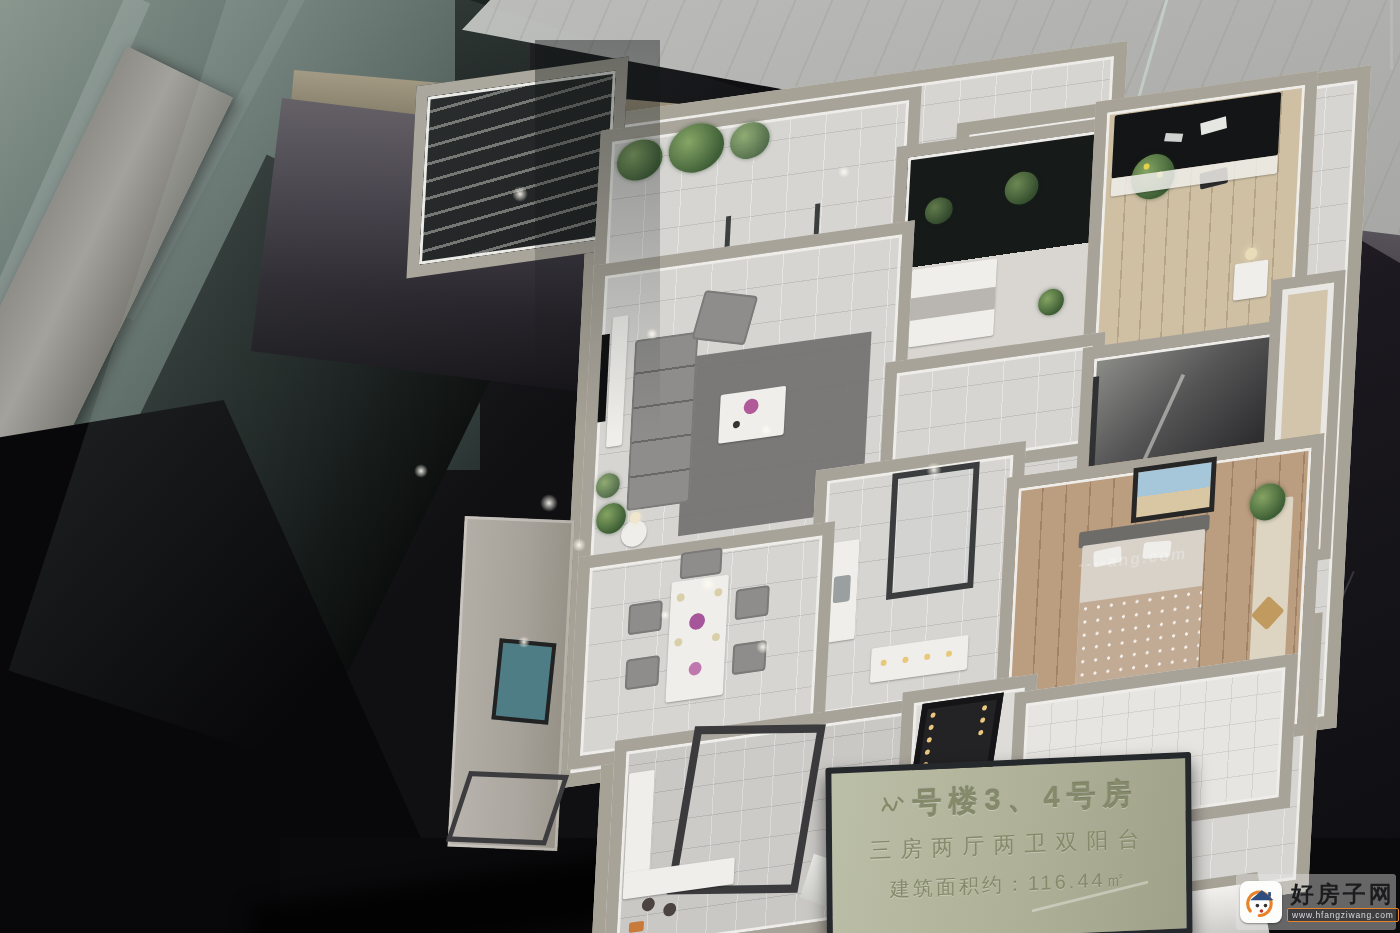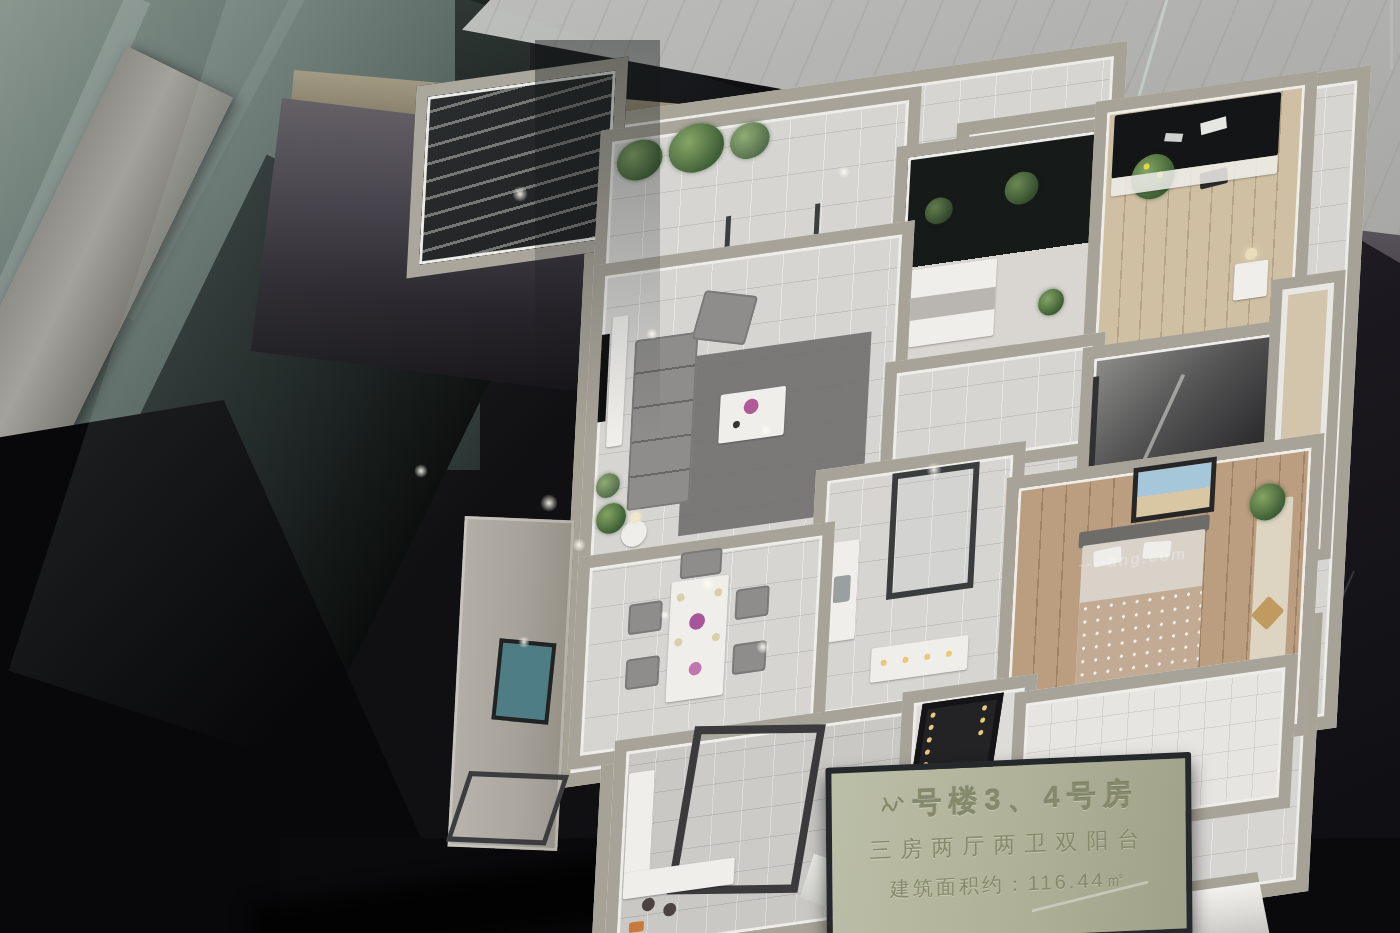--- a/index.html
+++ b/index.html
@@ -260,14 +260,30 @@
   <div class="abs paper-sliver"></div>
   <div class="abs plaque">
     <div class="l1"><span class="scratch-mark"><svg width="34" height="24" viewBox="0 0 34 24">
             <path d="M4 18 q4 -10 8 -2 q3 6 6 -6 M20 6 l4 4 M6 6 l3 7" stroke="#848969" stroke-width="2.2" fill="none" stroke-linecap="round"></path>
           </svg></span><span>号楼3、4号房</span></div>
     <div class="l2">三房两厅两卫双阳台</div>
     <div class="l3">建筑面积约：116.44㎡</div>
   </div>
   <div class="abs plaque-scratch"></div>
 
+  <div class="abs watermark">
+    <div class="wm-logo">
+      <svg width="36" height="36" viewBox="0 0 40 40">
+        <path d="M8 30 a13 13 0 1 1 10 5" stroke="#e8832a" stroke-width="3.5" fill="none" stroke-linecap="round"></path>
+        <polygon points="8,18 21,7 34,18" fill="#2e4e80"></polygon>
+        <rect x="28" y="9" width="3" height="5" fill="#2e4e80"></rect>
+        <circle cx="16" cy="24" r="2" fill="#333"></circle>
+        <circle cx="25" cy="24" r="2" fill="#333"></circle>
+        <circle cx="20.5" cy="30" r="2" fill="#c0392b"></circle>
+      </svg>
+    </div>
+    <div class="wm-right">
+      <div class="wm-title">好房子网</div>
+      <div class="wm-url">www.hfangziwang.com</div>
+    </div>
+  </div>
 
 </div>
 
 </body></html>

